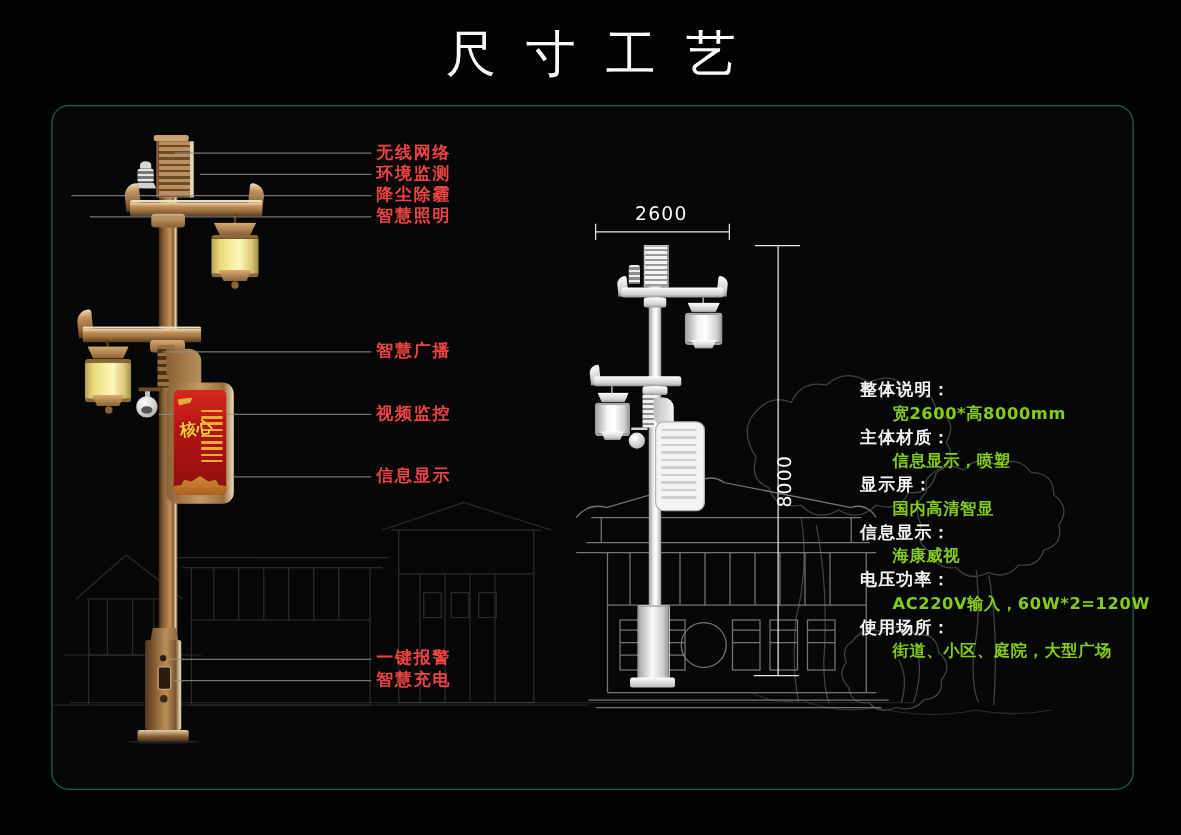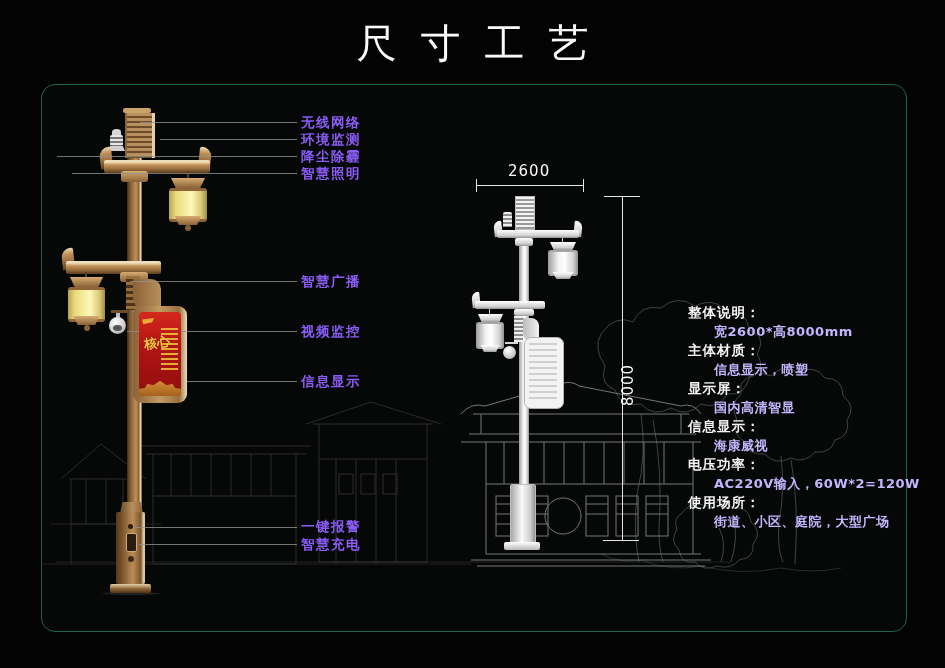--- a/index.html
+++ b/index.html
@@ -9,28 +9,28 @@
   
   .frame{position:absolute;left:41px;top:84px;width:864px;height:546px;
          border:1px solid #206156;border-radius:14px;background:#060807;}
   
   .title{position:absolute;top:16px;left:0;width:945px;text-align:center;
          color:#fafafa;font-size:40px;font-weight:400;letter-spacing:24px;
          padding-left:24px;box-sizing:border-box;font-family:Liberation Serif, serif;}
   
   .bg-art{position:absolute;left:41px;top:84px;width:864px;height:546px;z-index:1;}
   
-  .label{position:absolute;z-index:5;color:#8b5cf6;font-size:13.5px;font-weight:bold;
+  .label{position:absolute;z-index:5;color:#ef4444;font-size:13.5px;font-weight:bold;
          letter-spacing:1.5px;white-space:nowrap;line-height:15px;}
   .leader{position:absolute;z-index:4;height:1px;background:#909090;opacity:.8;}
   
   .specs{position:absolute;left:688px;top:303px;width:235px;z-index:6;}
   .spec-heading{color:#f4f4f4;font-size:13.5px;font-weight:bold;line-height:19px;
                 letter-spacing:1px;white-space:nowrap;}
-  .spec-value{color:#c4b5fd;font-size:13px;font-weight:bold;line-height:19px;
+  .spec-value{color:#84cc16;font-size:13px;font-weight:bold;line-height:19px;
               padding-left:26px;letter-spacing:.5px;white-space:nowrap;}
   
   .dim-line{position:absolute;background:#e6e6e6;z-index:5;}
   .dim-text{position:absolute;color:#fafafa;font-size:15px;z-index:5;letter-spacing:1px;}
   
   .pole-brown{background:linear-gradient(90deg,#3f2a14 0%,#7a5530 18%,#a87c4c 45%,#c09258 60%,#8a6236 78%,#e4d2ac 90%,#6b4a26 100%);}
   .bar-brown{background:linear-gradient(180deg,#ecddb9 0%,#c29157 28%,#9a6f3f 62%,#5c3d1e 100%);}
   .cap-brown{background:linear-gradient(180deg,#d7ab72,#8a6236);}
   .lantern-body{background:linear-gradient(90deg,#b4a258 0%,#ead979 18%,#f8efa4 45%,#fdf7bb 60%,#d9c876 85%,#9f8c44 100%);
                 border-top:3px solid #8f6538;border-bottom:3px solid #8f6538;border-radius:3px;}

